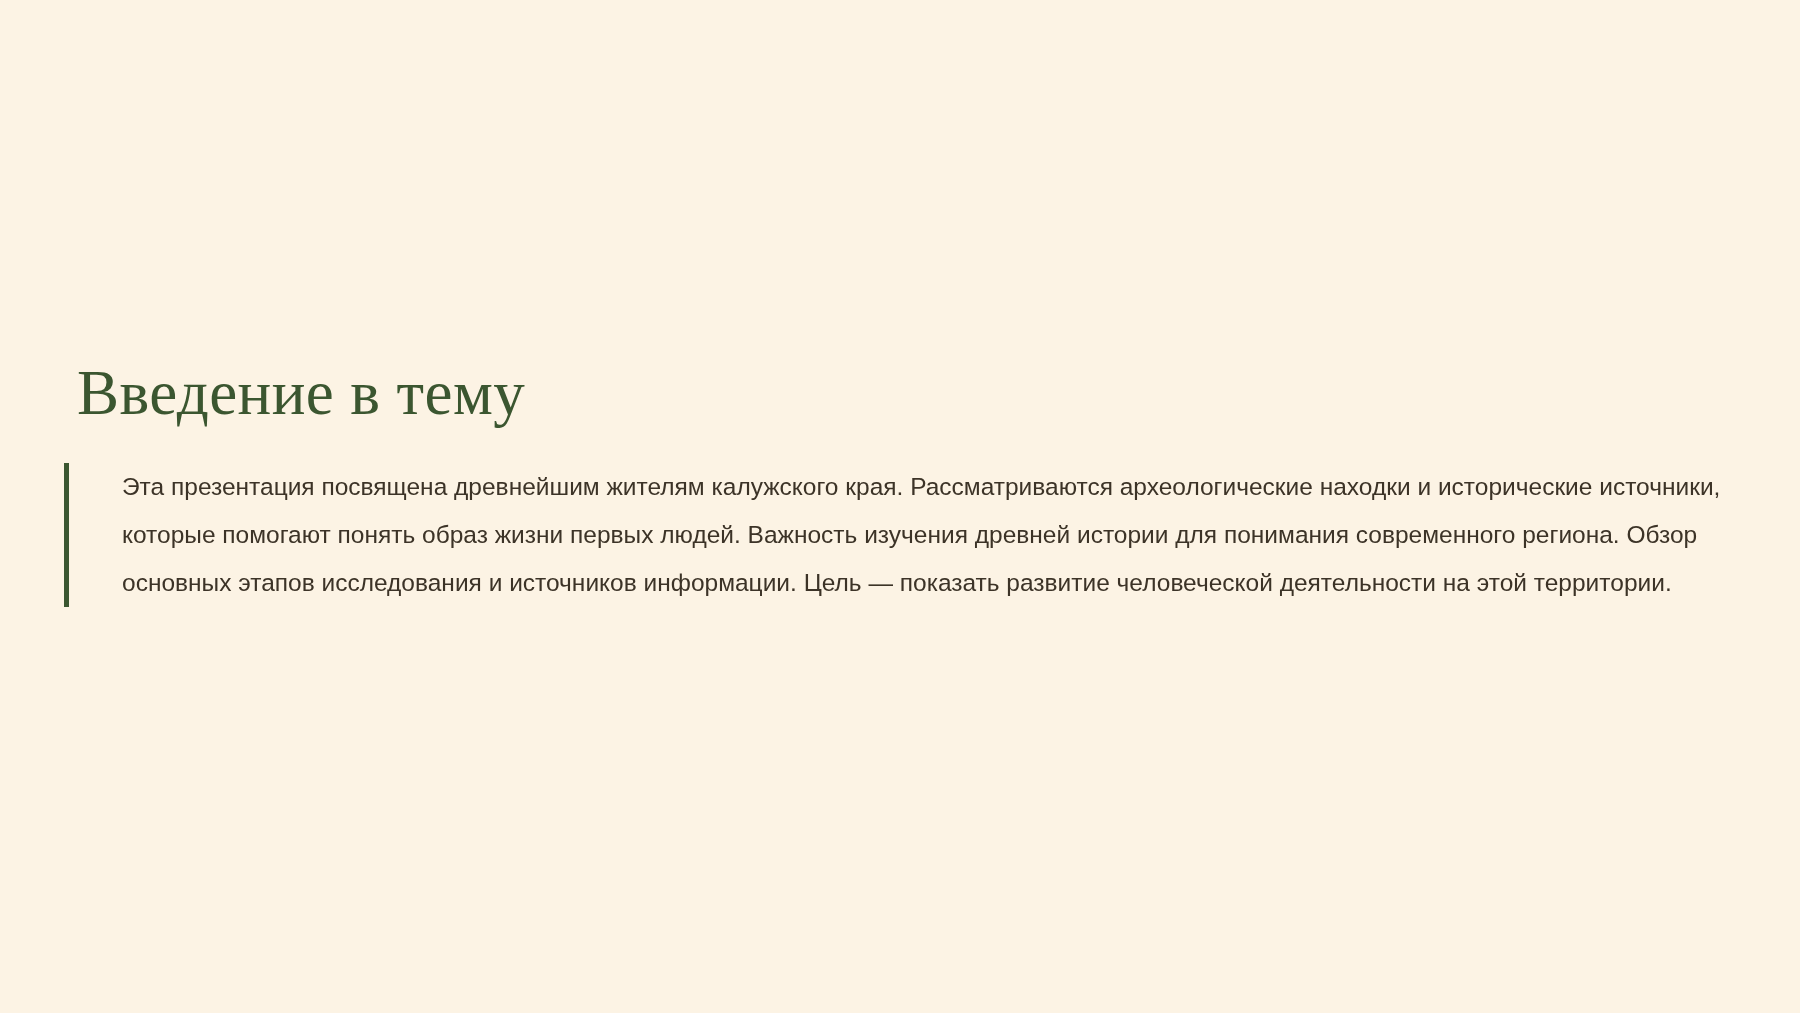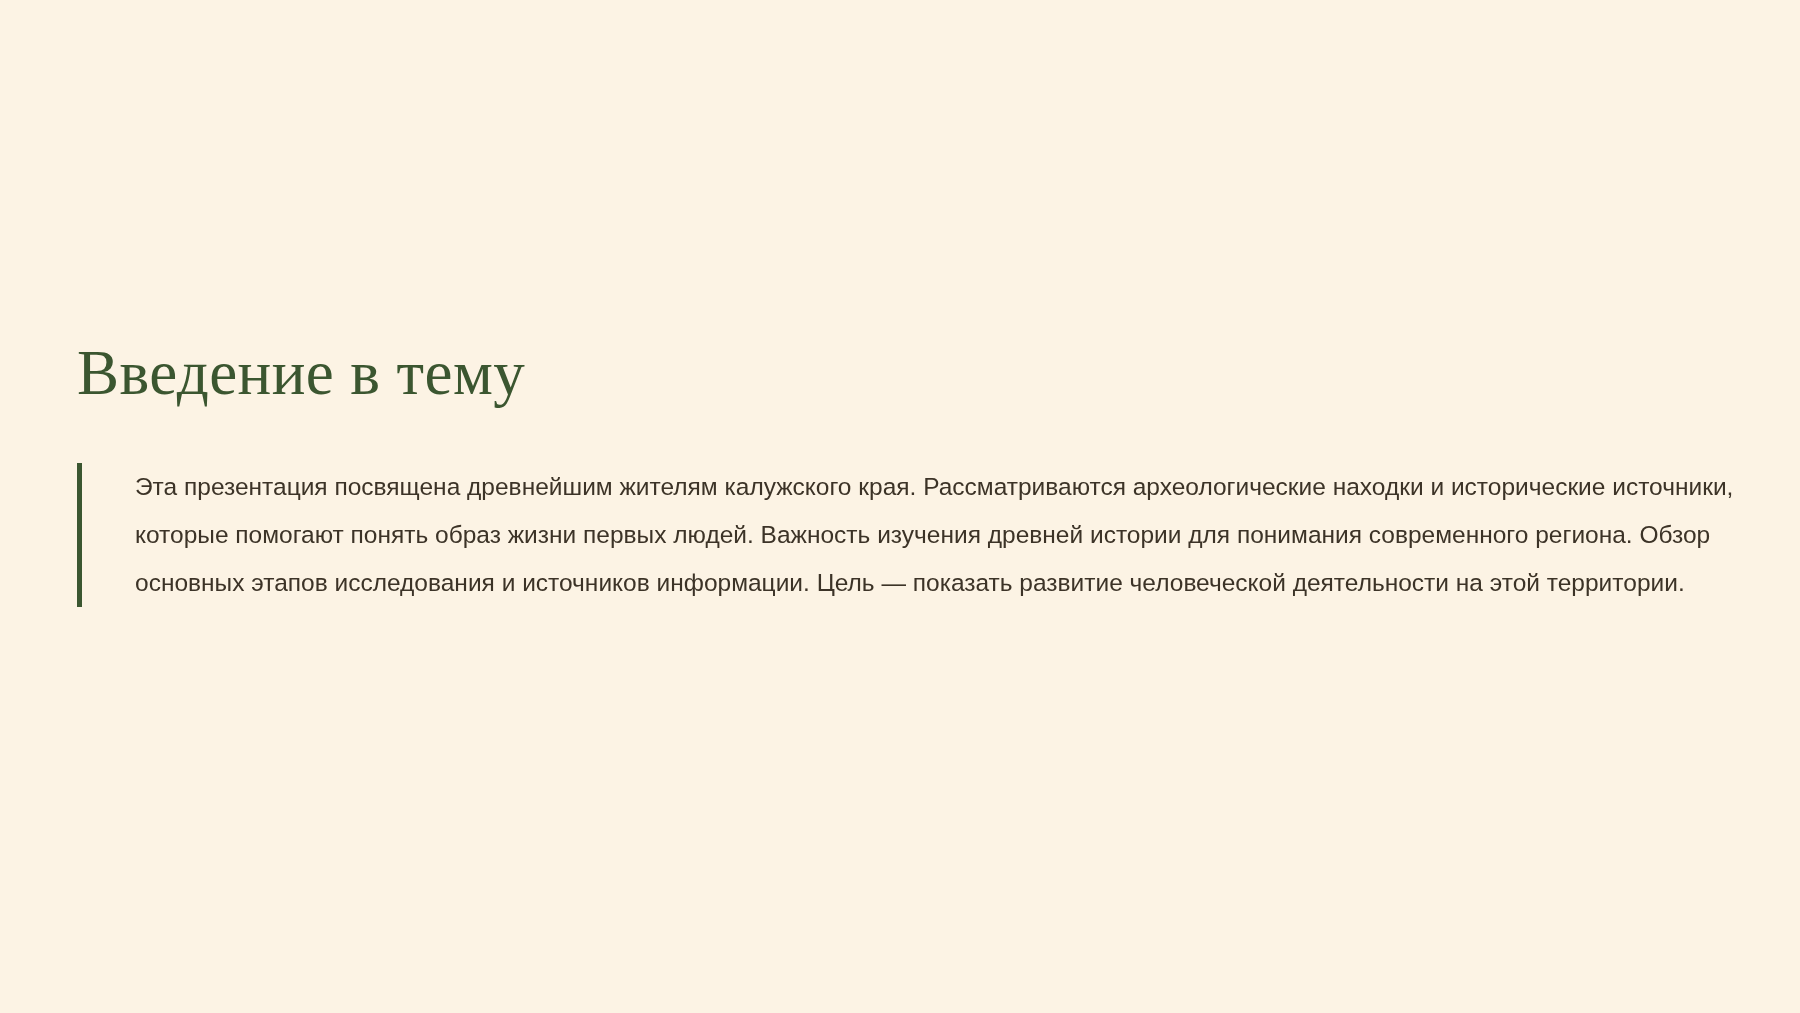--- a/index.html
+++ b/index.html
@@ -16,33 +16,33 @@
   .slide {
     position: relative;
     width: 1800px;
     height: 1013px;
     background: #fcf3e4;
     box-sizing: border-box;
   }
   .slide-title {
     position: absolute;
     left: 77px;
-    top: 340px;
+    top: 360px;
     margin: 0;
     font-family: "Liberation Serif", "DejaVu Serif", serif;
     font-size: 63px;
     font-weight: 400;
     line-height: 1.05;
     letter-spacing: 0.4px;
     color: #3b5630;
     white-space: nowrap;
   }
   .body-block {
     position: absolute;
-    left: 77px;
+    left: 64px;
     top: 463px;
     width: 1660px;
     display: flex;
     align-items: stretch;
   }
   .accent-bar {
     flex: 0 0 auto;
     width: 5px;
     background: #3b5630;
     align-self: stretch;

